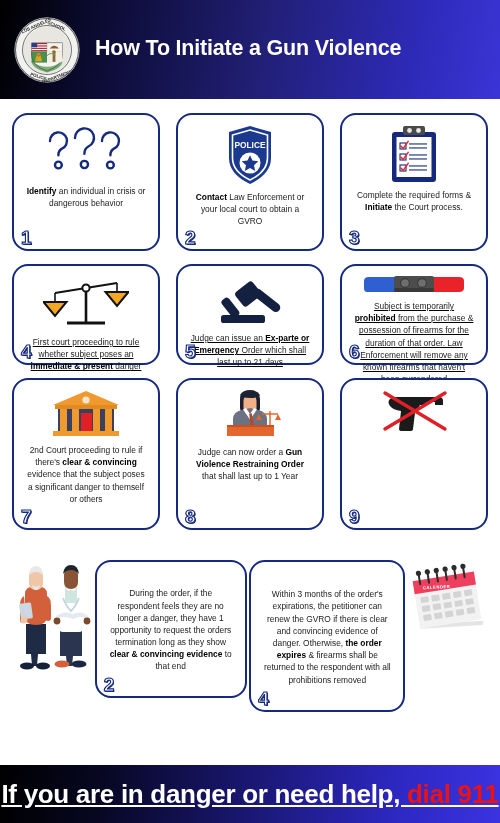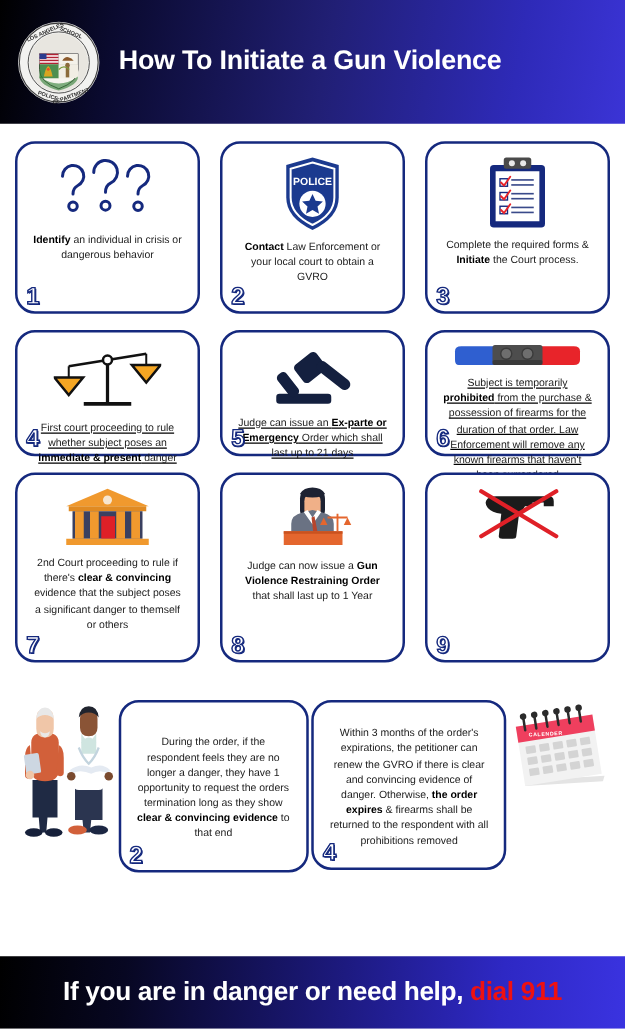--- a/index.html
+++ b/index.html
@@ -95,38 +95,39 @@
   }
   .card-wide {
     position: relative;
     border: 2px solid #15297e;
     border-radius: 16px;
     background: #fff;
     padding: 10px 9px 8px 9px;
     display: flex; align-items: center; justify-content: center;
   }
   .card10 { width: 152px; height: 138px; }
-  .card11 { width: 156px; height: 136px; }
+  .card11 { width: 156px; height: 152px; }
   .ill-left  { width: 78px; height: 110px; flex: 0 0 auto; }
   .ill-right { width: 80px; height: 78px; flex: 0 0 auto; }
 
   
   .footer {
     position: absolute;
     left: 0; bottom: 0;
     width: 500px; height: 58px;
     background: linear-gradient(95deg, #000000 0%, #070722 20%, #1d1a80 55%, #2e28c4 80%, #3a33e0 100%);
     display: flex; align-items: center; justify-content: center;
   }
   .footer-text {
     color: #ffffff;
-    font-size: 21px;
+    font-size: 26px;
     font-weight: bold;
     letter-spacing: -0.3px;
     white-space: nowrap;
+    text-decoration: underline;
   }
   .footer-text .dial { color: #ee1111; }
 </style>
 </head>
 <body>
 
 <div class="page">
 
   <div class="header">
     <svg class="seal" viewBox="0 0 100 100">
@@ -331,21 +332,21 @@
             <rect x="20" y="36" width="47" height="2" fill="#c9521f"></rect>
             <g stroke="#E4662E" stroke-width="1.5" fill="none">
               <line x1="63" y1="22" x2="63" y2="36"></line>
               <line x1="55" y1="25" x2="71" y2="25"></line>
               <path d="M52 25 l3 6 h-6z" fill="#E4662E" stroke="none"></path>
               <path d="M71 25 l3 6 h-6z" fill="#E4662E" stroke="none"></path>
             </g>
           </svg>
         </div>
         <div class="card-text">
-          <span>Judge can now issue a </span><b>Gun Violence Restraining Order</b><span> that shall last up to 1 Year</span>
+          <span>Judge can now order a </span><b>Gun Violence Restraining Order</b><span> that shall last up to 1 Year</span>
         </div>
         <div class="num">8</div>
       </div>
 
       <div class="card card-h3">
         <div class="icon-wrap">
           <svg width="86" height="44" viewBox="0 0 86 44">
             <g fill="#1b1b1b">
               <path d="M16 8 h52 q4 0 4 4 v4 h-8 v-3 h-9 v3 h-6 l-5 8 -2 16 q0 2 -3 2 h-8 q-3 0 -3 -2 l2 -18 q-8 -1 -11 -5 q-3 -4 0 -7 q2 -2 7 -2z"></path>
             </g>

